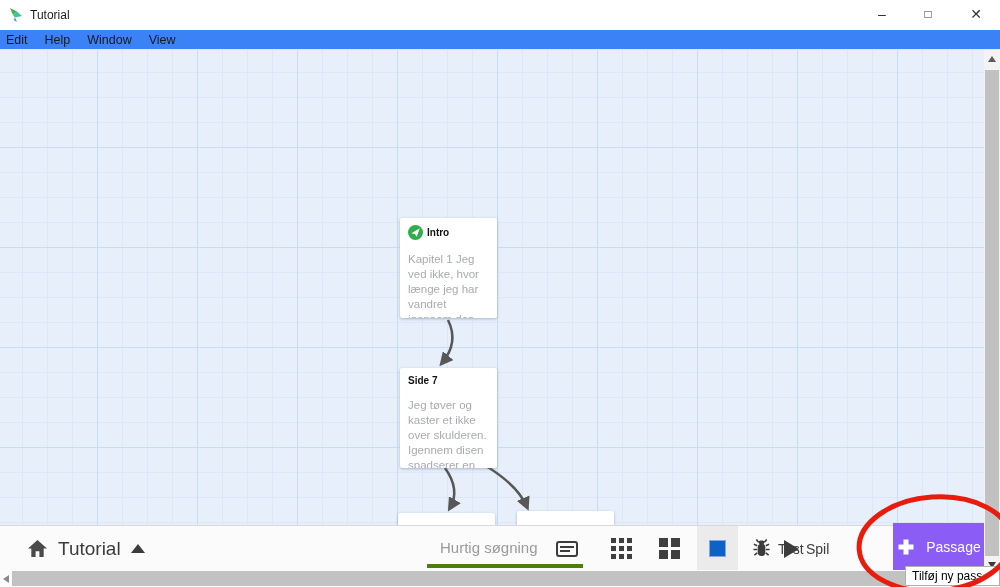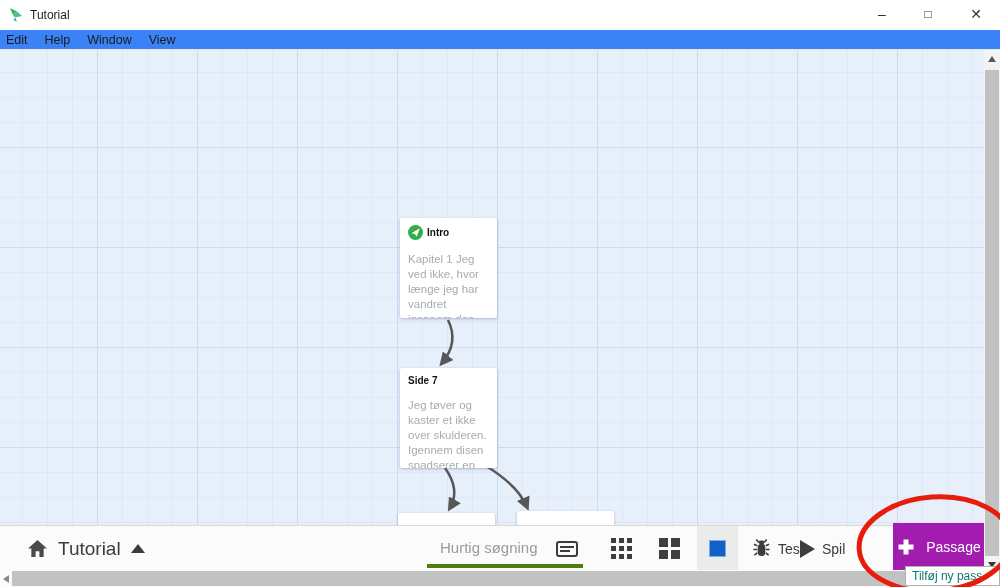--- a/index.html
+++ b/index.html
@@ -56,42 +56,42 @@
 
   .grid9-icon { position:absolute; left:611px; top:12px; display:grid; grid-template-columns:repeat(3,5px); grid-template-rows:repeat(3,5px); gap:3px; }
   .grid9-icon i { background:#3f3f3f; }
   .grid4-icon { position:absolute; left:659px; top:12px; display:grid; grid-template-columns:repeat(2,9px); grid-template-rows:repeat(2,9px); gap:3px; }
   .grid4-icon i { background:#3f3f3f; }
 
   .square-toggle { position:absolute; left:697px; top:0; width:41px; height:44px; background:#ebebeb; display:flex; align-items:center; justify-content:center; }
   .blue-square { width:17px; height:17px; background:#0f62c5; border:1px solid #7fa8de; }
 
   .tool-group { position:absolute; top:0; height:45px; display:flex; align-items:center; gap:7px; }
-  .g-test { left:752px; } .g-play { left:800px; }
+  .g-test { left:752px; } .g-play { left:784px; }
   .tool-label { font-size:14px; color:#3c3c3c; }
   .bug-icon { width:19px; height:21px; }
   .play-icon { width:0; height:0; border-left:15px solid #3c3c3c; border-top:9px solid transparent; border-bottom:9px solid transparent; }
 
-  .passage-button { position:absolute; left:893px; top:-3px; width:92px; height:47px; background:#a21caf; border:none;
+  .passage-button { position:absolute; left:893px; top:-3px; width:92px; height:47px; background:#8b5cf6; border:none;
                     display:flex; align-items:center; justify-content:center; gap:11px; cursor:pointer; }
   .plus-icon { width:18px; height:18px; }
   .passage-button .tool-label { color:#fff; }
 
   
   .vscroll { position:absolute; left:984px; top:50px; width:16px; height:520px; background:#f3f3f3; }
   .vscroll .arr-up { position:absolute; left:4px; top:6px; width:0; height:0; border-left:4px solid transparent; border-right:4px solid transparent; border-bottom:6px solid #5a5a5a; }
   .vscroll .thumb { position:absolute; left:1px; top:20px; width:14px; height:486px; background:#c1c1c1; }
   .vscroll .arr-dn { position:absolute; left:4px; top:512px; width:0; height:0; border-left:4px solid transparent; border-right:4px solid transparent; border-top:6px solid #3a3a3a; }
   .hscroll { position:absolute; left:0; top:570px; width:1000px; height:17px; background:#fcfcfc; }
   .hscroll .arr-left { position:absolute; left:3px; top:5px; width:0; height:0; border-top:4px solid transparent; border-bottom:4px solid transparent; border-right:6px solid #8a8a8a; }
   .hscroll .thumb { position:absolute; left:12px; top:1px; width:920px; height:15px; background:#c2c2c2; }
 
   
   .tooltip { position:absolute; left:905px; top:566px; width:95px; height:20px; background:#fff; border:1px solid #b0b0b0;
-             font-size:12px; color:#0f766e; padding:2px 0 0 6px; white-space:nowrap; overflow:hidden; z-index:6; }
+             font-size:12px; color:#000000; padding:2px 0 0 6px; white-space:nowrap; overflow:hidden; z-index:6; }
   .annotation { position:absolute; left:852px; top:490px; width:160px; height:104px; z-index:9; pointer-events:none; }
 </style>
 </head>
 <body>
 
 <div class="window">
 
   <div class="titlebar">
     <svg class="app-logo" viewBox="0 0 16 16">
       <path d="M1,1 L8,4.5 L4,8 Z" fill="#3fb549"></path>

